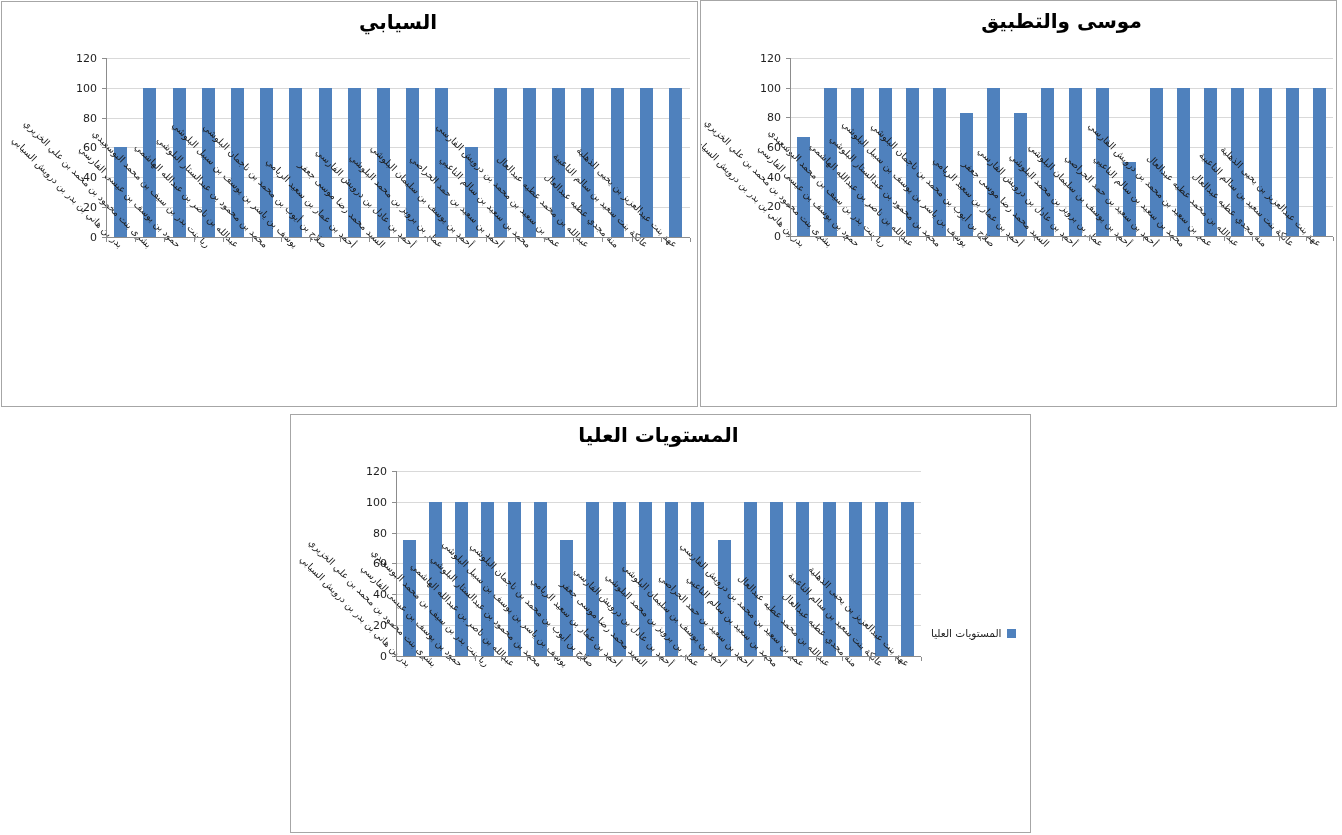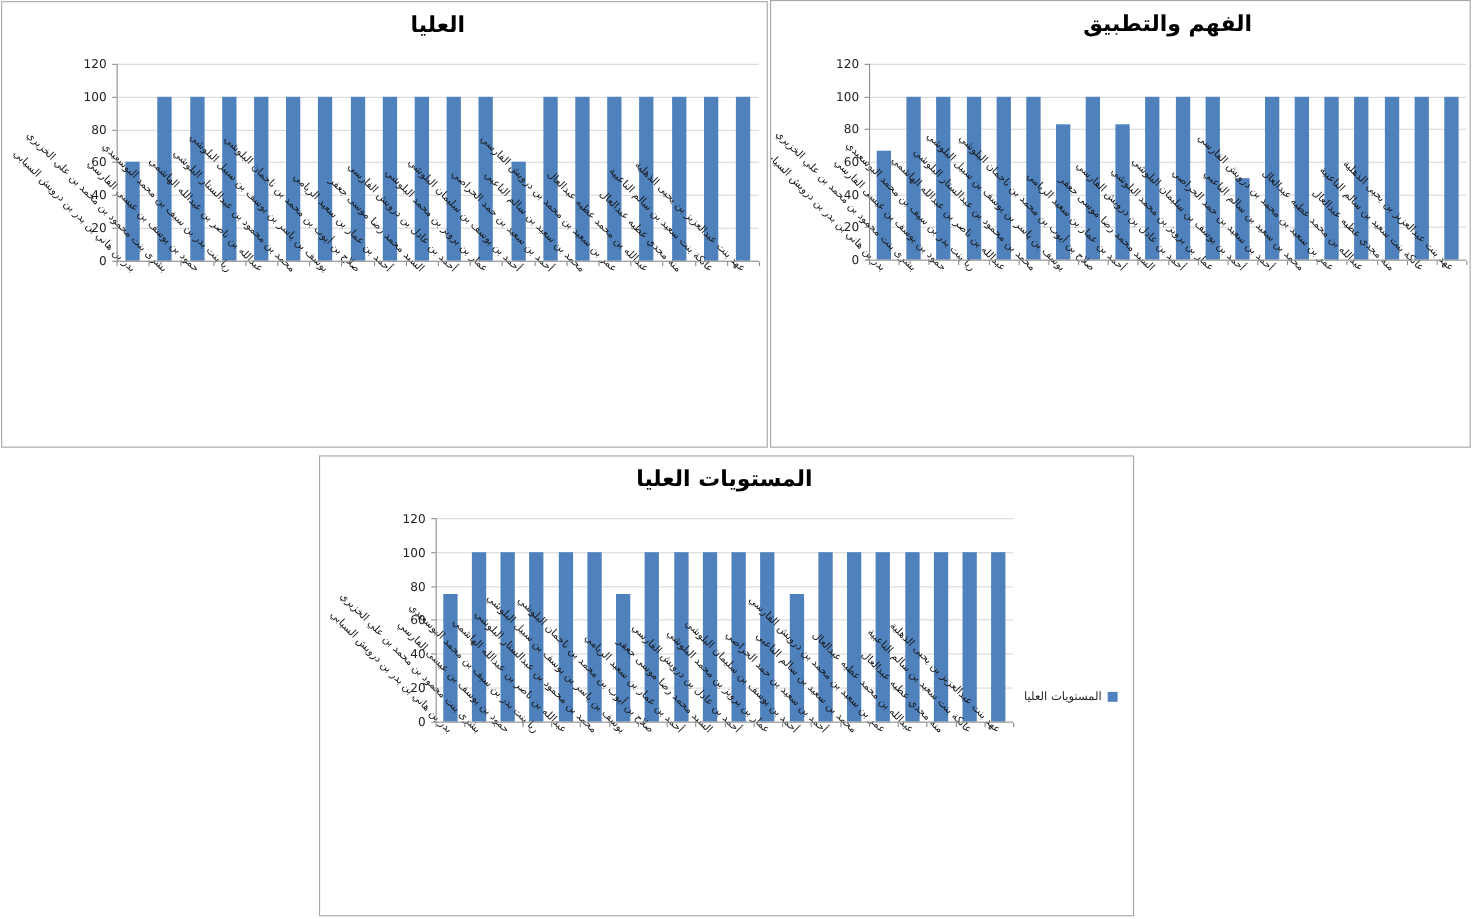--- a/index.html
+++ b/index.html
@@ -20,21 +20,21 @@
           transform-origin:100% 0;transform:rotate(45deg);line-height:11px;}
   .legend{position:absolute;display:flex;align-items:center;gap:5px;}
   .legend-label{font-size:10.5px;color:#1f1f1f;direction:rtl;white-space:nowrap;}
   .legend-swatch{width:9px;height:9px;background:#4F81BD;flex:0 0 auto;}
 </style>
 </head>
 <body>
 
 <div class="canvas">
   <section class="panel" id="panel-0" style="left: 1px; top: 1px; width: 697px; height: 406px;">
-      <div class="chart-title" style="left: 396px; top: 8px;">العليا</div>
+      <div class="chart-title" style="left: 396px; top: 8px;">السيابي</div>
       <div class="ytick" style="left: 100px; top: 235px;"></div>
       <div class="ylabel" style="left: 65px; top: 230px;">0</div>
       <div class="gridline" style="left: 104px; width: 584px; top: 205px;"></div>
       <div class="ytick" style="left: 100px; top: 205px;"></div>
       <div class="ylabel" style="left: 65px; top: 200px;">20</div>
       <div class="gridline" style="left: 104px; width: 584px; top: 175px;"></div>
       <div class="ytick" style="left: 100px; top: 175px;"></div>
       <div class="ylabel" style="left: 65px; top: 170px;">40</div>
       <div class="gridline" style="left: 104px; width: 584px; top: 145px;"></div>
       <div class="ytick" style="left: 100px; top: 145px;"></div>
@@ -106,21 +106,21 @@
       <div class="xtick" style="left: 542px; top: 236px;"></div>
       <div class="xtick" style="left: 571px; top: 236px;"></div>
       <div class="xtick" style="left: 600px; top: 236px;"></div>
       <div class="xtick" style="left: 630px; top: 236px;"></div>
       <div class="xtick" style="left: 659px; top: 236px;"></div>
       <div class="xtick" style="left: 688px; top: 236px;"></div>
       <div class="axis-x" style="left: 104px; width: 584px; top: 235px;"></div>
       <div class="axis-y" style="left: 104px; top: 56px; height: 180px;"></div>
     </section>
   <section class="panel" id="panel-1" style="left: 700px; top: 0px; width: 637px; height: 407px;">
-      <div class="chart-title" style="left: 360.5px; top: 8px;">الفهم والتطبيق</div>
+      <div class="chart-title" style="left: 360.5px; top: 8px;">موسى والتطبيق</div>
       <div class="ytick" style="left: 85px; top: 235px;"></div>
       <div class="ylabel" style="left: 50px; top: 230px;">0</div>
       <div class="gridline" style="left: 89px; width: 543px; top: 205px;"></div>
       <div class="ytick" style="left: 85px; top: 205px;"></div>
       <div class="ylabel" style="left: 50px; top: 200px;">20</div>
       <div class="gridline" style="left: 89px; width: 543px; top: 176px;"></div>
       <div class="ytick" style="left: 85px; top: 176px;"></div>
       <div class="ylabel" style="left: 50px; top: 171px;">40</div>
       <div class="gridline" style="left: 89px; width: 543px; top: 146px;"></div>
       <div class="ytick" style="left: 85px; top: 146px;"></div>

